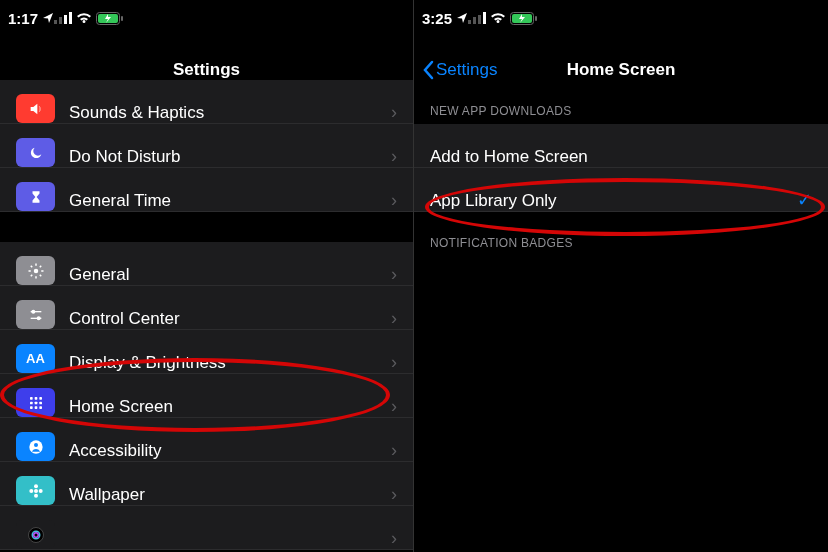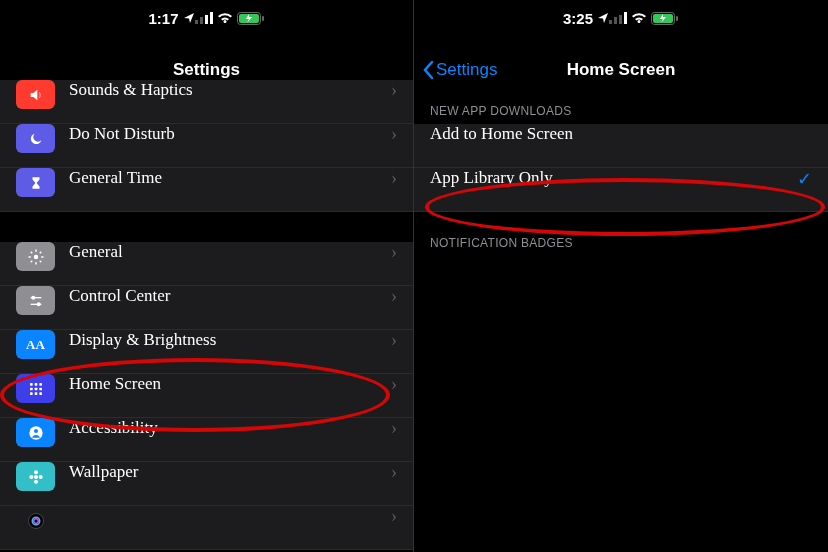--- a/index.html
+++ b/index.html
@@ -15,21 +15,21 @@
     width: 414px;
     height: 552px;
     background: #000;
     position: relative;
     flex-shrink: 0;
   }
   .phone.left { border-right: 1px solid #333; }
   .status-bar {
     height: 36px;
     display: flex;
-    justify-content: center;
+    justify-content: flex-start;
     align-items: center;
     padding: 0 8px;
     color: #fff;
     font-size: 15px;
     font-weight: 600;
   }
   .status-left { display: flex; align-items: center; gap: 4px; }
   .status-right { display: flex; align-items: center; gap: 4px; }
   .nav-header {
     height: 44px;
@@ -54,28 +54,27 @@
   .section-header {
     color: #8e8e93;
     font-size: 12px;
     padding: 24px 16px 6px 16px;
     text-transform: uppercase;
     letter-spacing: 0.3px;
     background: #000;
   }
   .row {
     display: flex;
-    align-items: flex-start;
+    align-items: flex-end;
     height: 44px;
     padding: 0 16px;
     border-bottom: 0.5px solid #2c2c2e;
     color: #fff;
     font-size: 17px;
     position: relative;
-    font-family: Liberation Serif, serif;
   }
   .row .label { flex: 1; }
   .row .chevron { color: #5a5a5e; font-size: 18px; margin-left: auto; }
   .row .check { color: #0a84ff; font-size: 18px; }
   .icon-box {
     width: 39px;
     height: 29px;
     border-radius: 6px;
     margin-right: 14px;
     display: flex;

